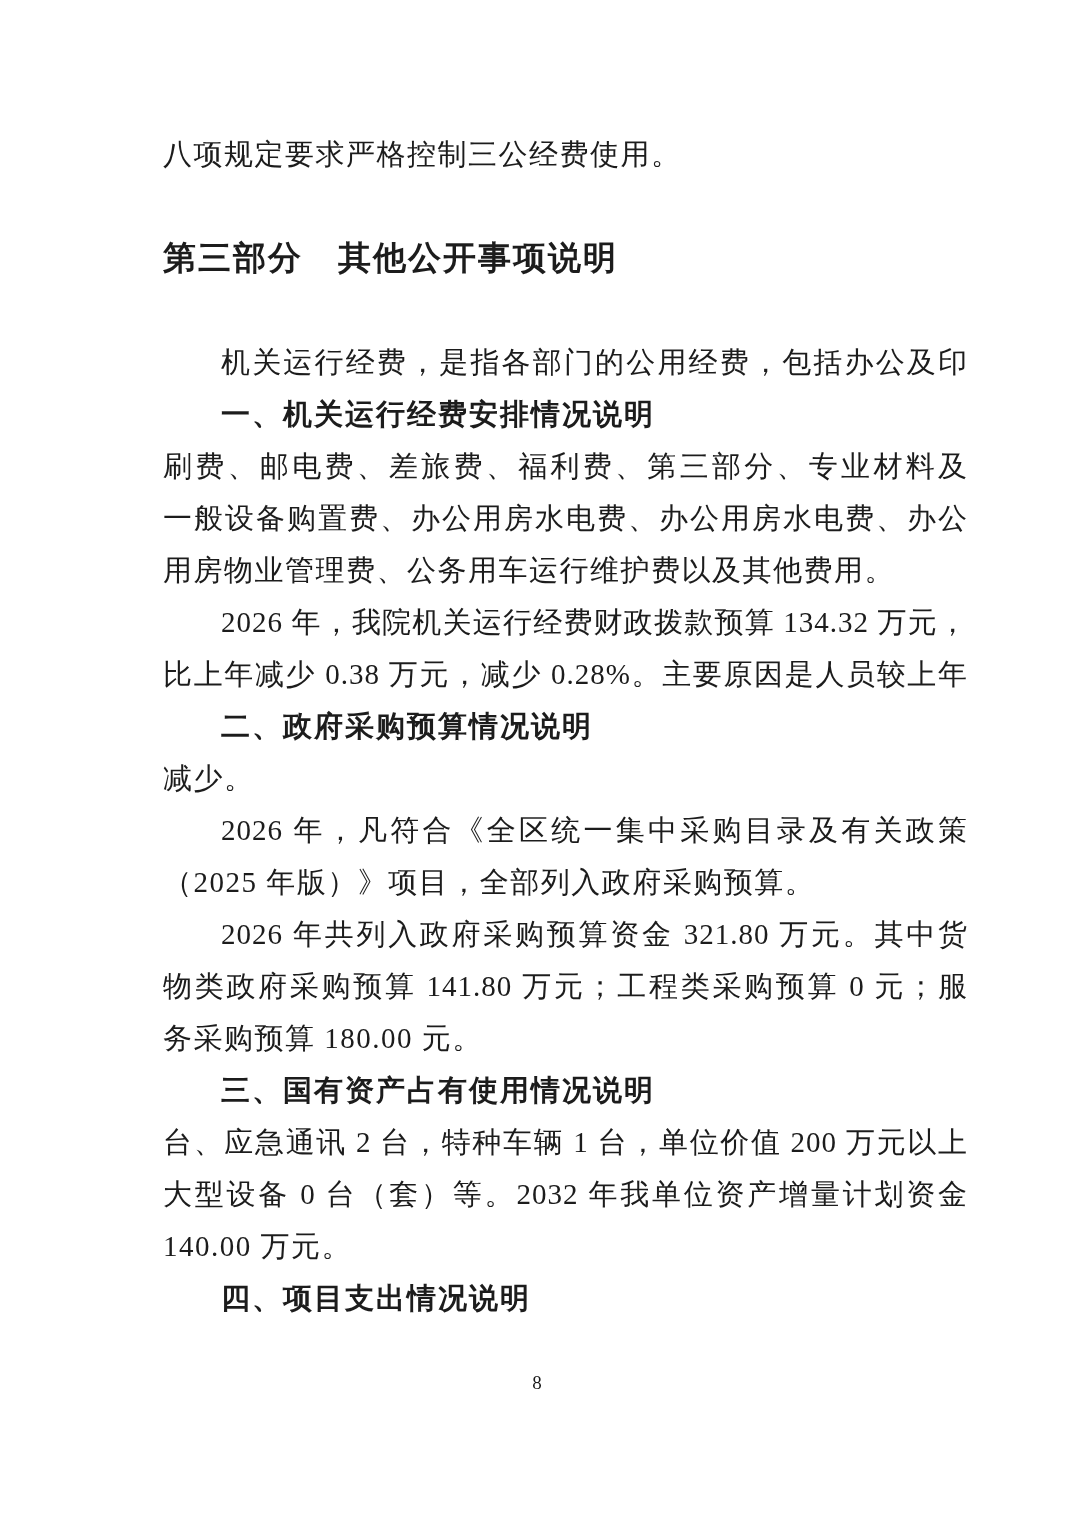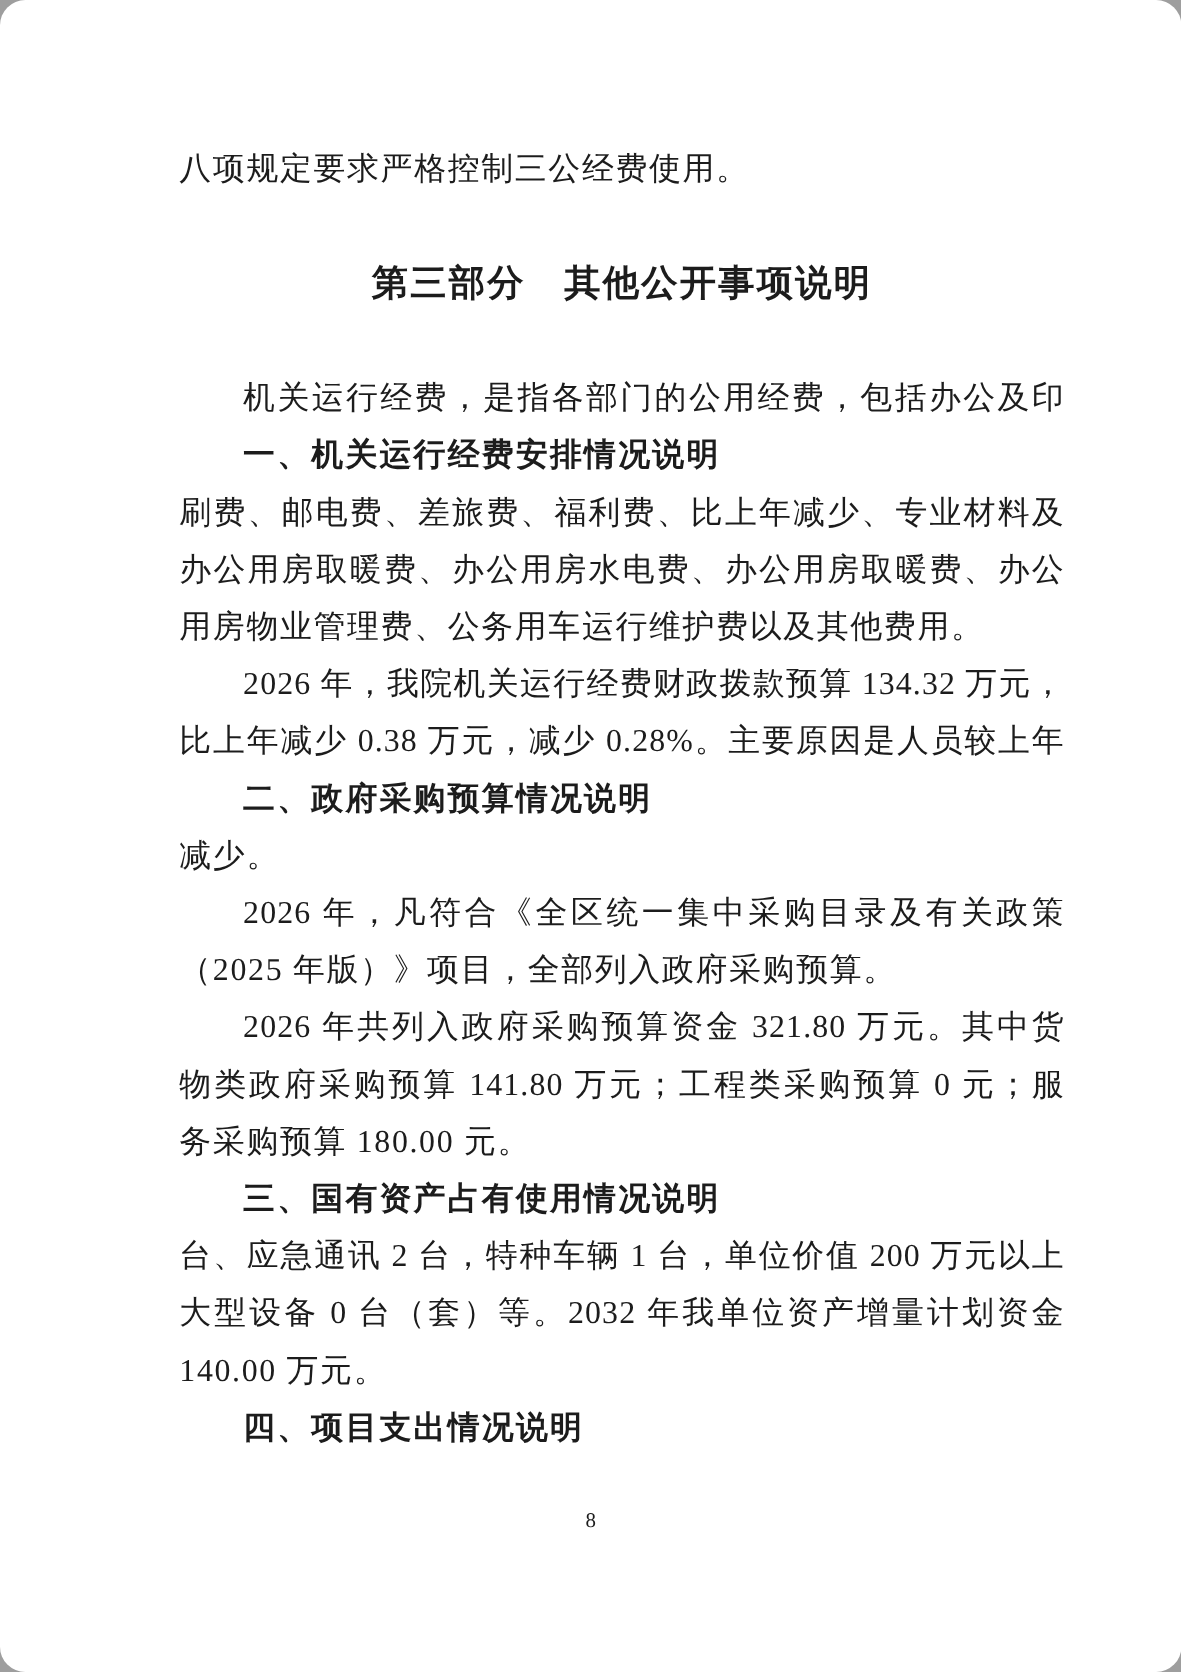--- a/index.html
+++ b/index.html
@@ -11,21 +11,20 @@
     position: relative;
     width: 1074px;
     height: 1520px;
     margin: 0 auto;
     background: #ffffff;
     box-sizing: border-box;
     padding: 128px 106px 0 163px;
     font-family: "Liberation Serif", "DejaVu Serif", serif;
     color: #1c1c1c;
     overflow: hidden;
-    border-radius: 23px;
   }
   .line {
     font-size: 29px;
     height: 52px;
     line-height: 52px;
     letter-spacing: 1.5px;
     white-space: pre-wrap;
   }
   .fill {
     text-align: justify;
@@ -38,21 +37,20 @@
   }
   .sec-heading {
     font-weight: 600;
     letter-spacing: 2px;
   }
   .part-heading {
     font-size: 33px;
     font-weight: bold;
     height: 52px;
     line-height: 52px;
-    text-align: center;
     margin: 52px 0 52px 0;
     letter-spacing: 2px;
   }
   .page-footer {
     position: absolute;
     left: 0;
     top: 1372px;
     width: 1074px;
     text-align: center;
   }
@@ -65,22 +63,22 @@
 <body>
 
 <div class="page">
 
   <div class="line">八项规定要求严格控制三公经费使用。</div>
 
   <div class="part-heading">第三部分　其他公开事项说明</div>
 
   <div class="line fill indent">机关运行经费，是指各部门的公用经费，包括办公及印</div>
   <div class="line sec-heading indent">一、机关运行经费安排情况说明</div>
-  <div class="line fill">刷费、邮电费、差旅费、福利费、比上年减少、专业材料及</div>
-  <div class="line fill">办公用房取暖费、办公用房水电费、办公用房取暖费、办公</div>
+  <div class="line fill">刷费、邮电费、差旅费、福利费、第三部分、专业材料及</div>
+  <div class="line fill">一般设备购置费、办公用房水电费、办公用房水电费、办公</div>
   <div class="line">用房物业管理费、公务用车运行维护费以及其他费用。</div>
   <div class="line fill indent">2026 年，我院机关运行经费财政拨款预算 134.32 万元，</div>
   <div class="line fill">比上年减少 0.38 万元，减少 0.28%。主要原因是人员较上年</div>
   <div class="line sec-heading indent">二、政府采购预算情况说明</div>
 
   <div class="line">减少。</div>
   <div class="line fill indent">2026 年，凡符合《全区统一集中采购目录及有关政策</div>
   <div class="line">（2025 年版）》项目，全部列入政府采购预算。</div>
   <div class="line fill indent">2026 年共列入政府采购预算资金 321.80 万元。其中货</div>
   <div class="line fill">物类政府采购预算 141.80 万元；工程类采购预算 0 元；服</div>

